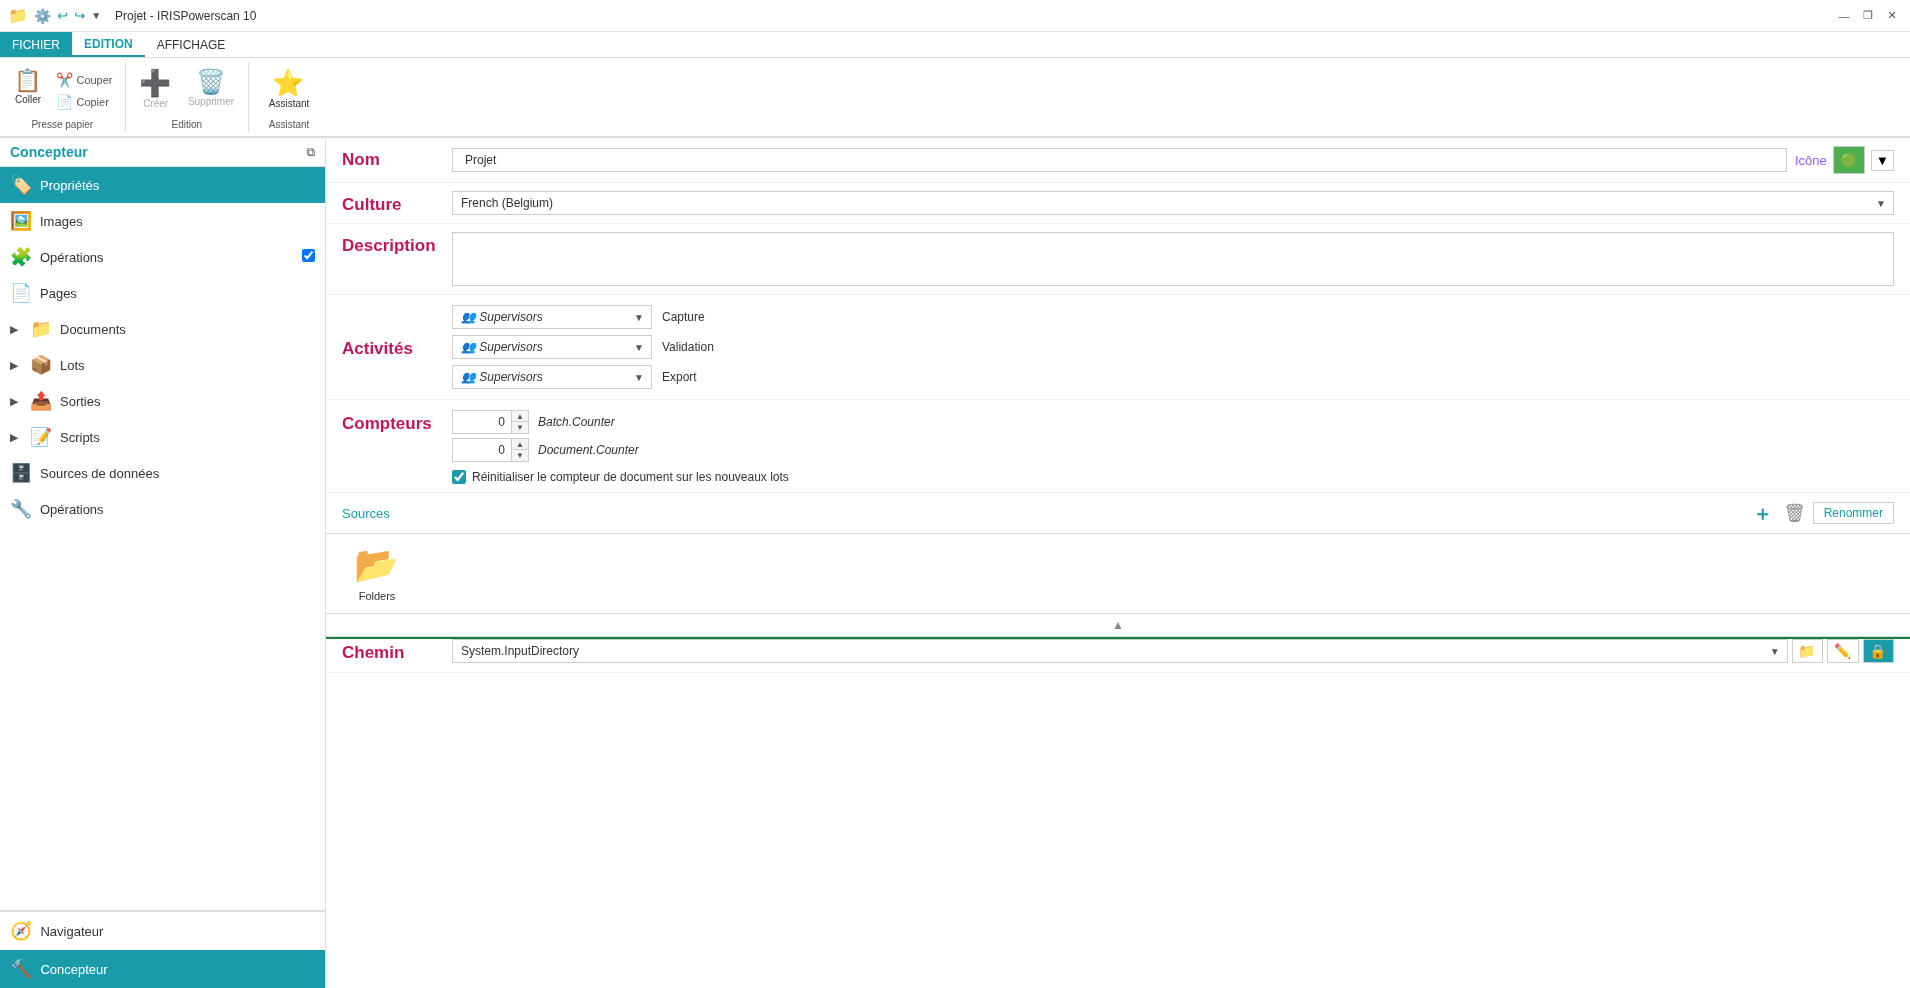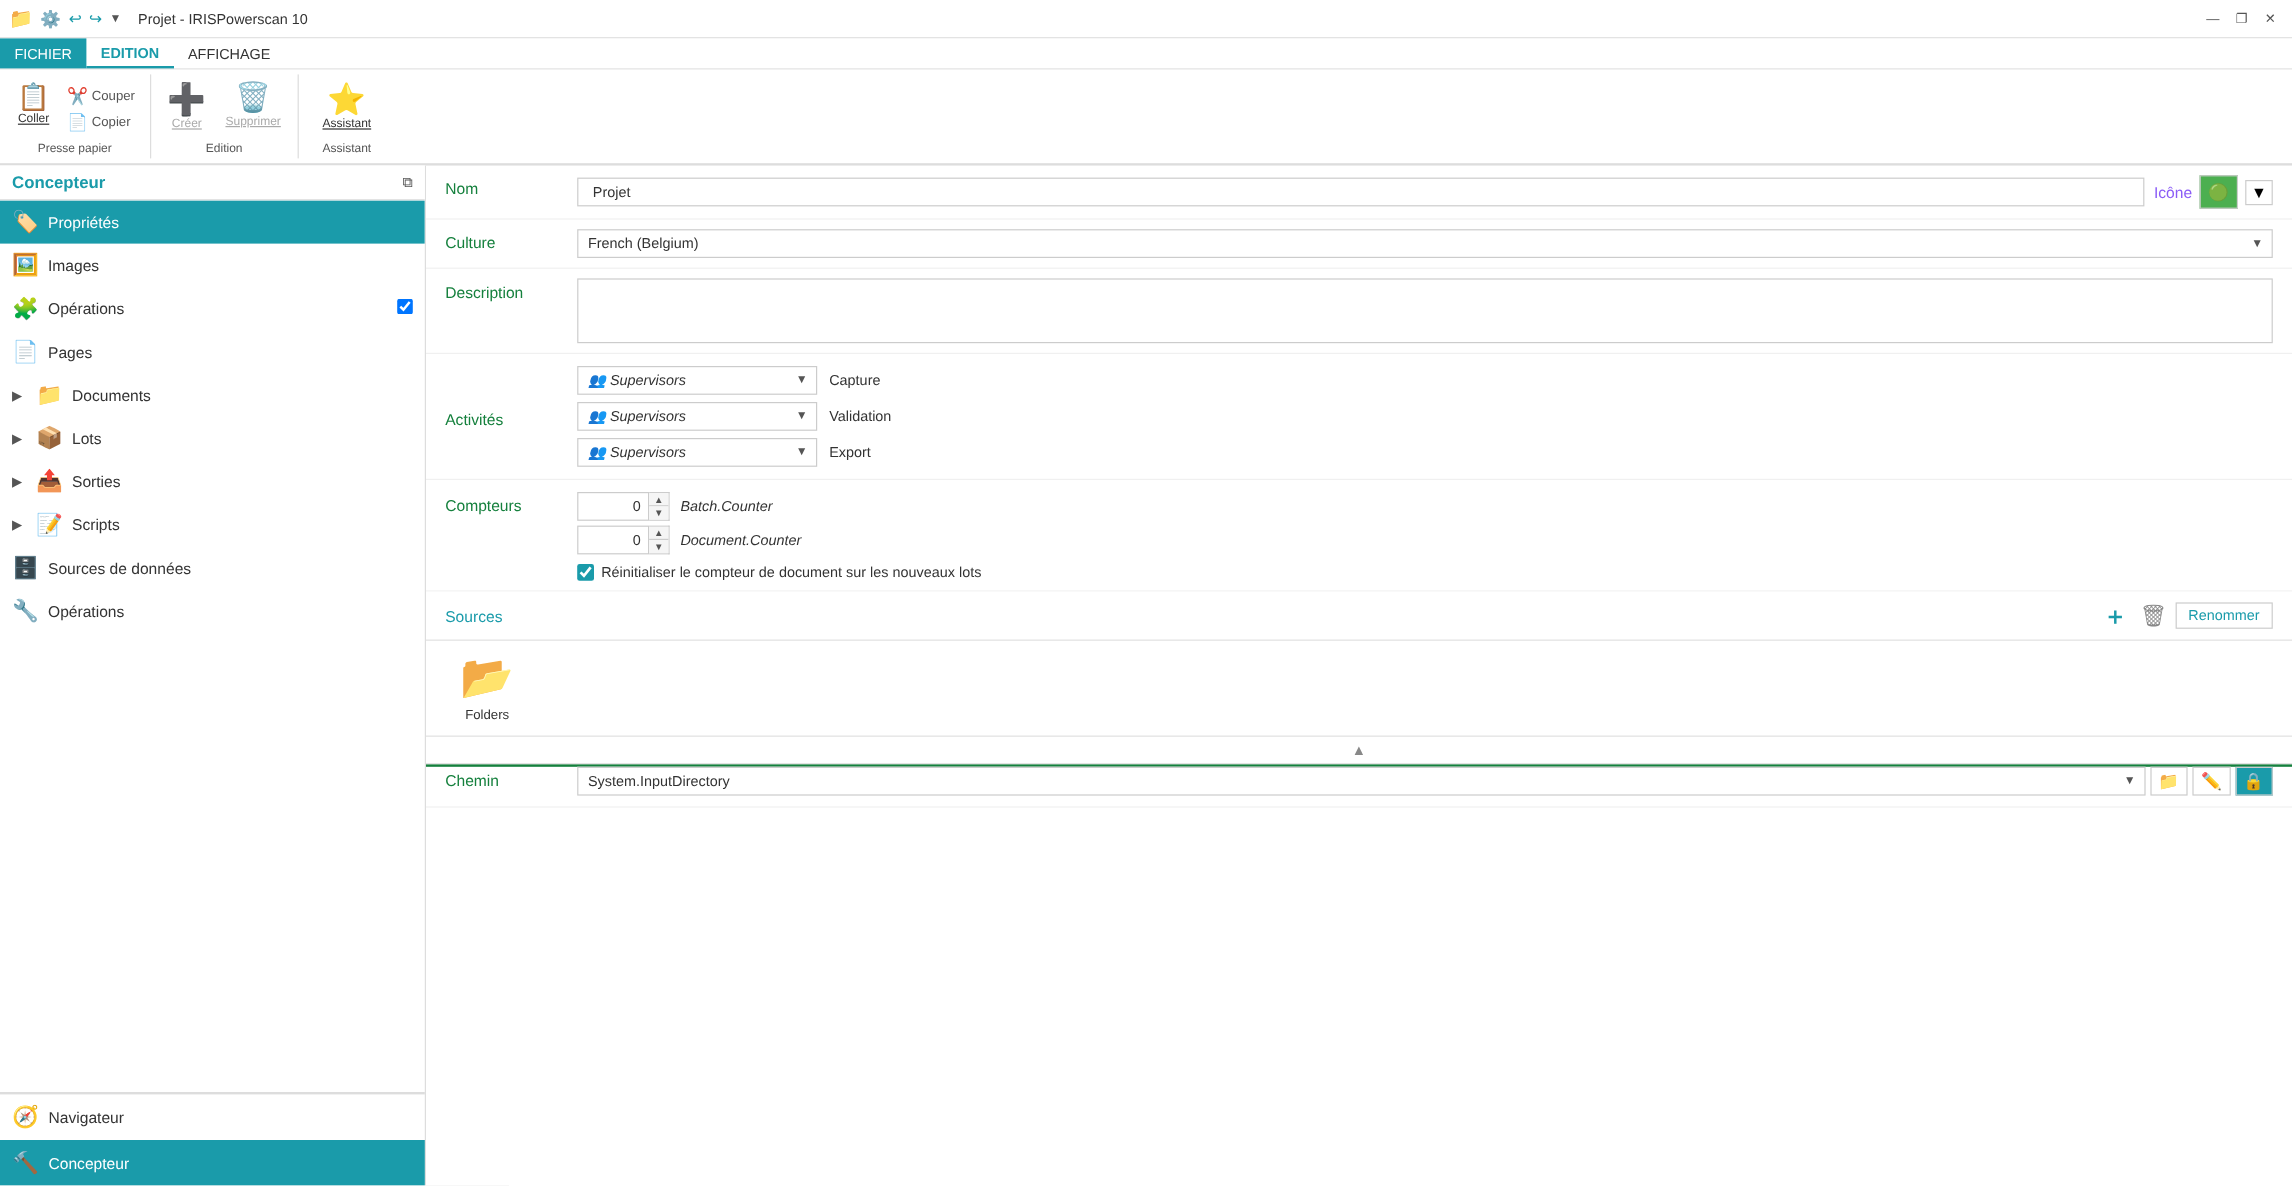--- a/index.html
+++ b/index.html
@@ -36,36 +36,36 @@
       display: flex; flex-direction: column; align-items: center;
       border-right: 1px solid #ddd; padding: 0 8px; min-width: 80px;
     }
     .ribbon-group-content { display: flex; align-items: flex-start; flex: 1; gap: 4px; padding: 4px 0; }
     .ribbon-group-label { font-size: 10px; color: #555; padding: 2px 0; text-align: center; }
     .ribbon-btn {
       display: flex; flex-direction: column; align-items: center; cursor: pointer;
       padding: 4px 6px; border-radius: 3px; min-width: 40px;
     }
     .ribbon-btn .icon { font-size: 22px; color: #1a9baa; line-height: 1; }
-    .ribbon-btn .label { font-size: 10px; color: #333; margin-top: 2px; text-align: center; text-decoration: underline; }
+    .ribbon-btn .label { font-size: 10px; color: #333; margin-top: 2px; text-align: center; }
     .ribbon-btn.disabled .icon { color: #aaa; }
     .ribbon-btn.disabled .label { color: #aaa; }
     .ribbon-btn-small {
       display: flex; align-items: center; gap: 3px; cursor: pointer;
       padding: 2px 4px; border-radius: 2px; font-size: 11px; color: #555;
     }
     .ribbon-btn-small .icon { font-size: 14px; color: #1a9baa; }
     .clipboard-group { display: flex; flex-direction: column; gap: 2px; padding-top: 4px; }
 
     
     .main-layout { display: flex; height: calc(988px - 32px - 26px - 80px); }
 
     
     .sidebar {
-      width: 355px; background: #fff; border-right: 1px solid #ddd;
+      width: 326px; background: #fff; border-right: 1px solid #ddd;
       display: flex; flex-direction: column; flex-shrink: 0;
     }
     .sidebar-header {
       background: #fff; padding: 6px 10px; display: flex; justify-content: space-between;
       align-items: center; border-bottom: 1px solid #ddd;
     }
     .sidebar-title { color: #1a9baa; font-size: 14px; font-weight: 600; }
     .sidebar-collapse-btn { cursor: pointer; color: #555; font-size: 12px; }
 
     .sidebar-nav { flex: 1; overflow-y: auto; }
@@ -83,21 +83,21 @@
     .sidebar-bottom-item {
       display: flex; align-items: center; gap: 8px; padding: 8px 10px;
       cursor: pointer; font-size: 13px; color: #333;
     }
     .sidebar-bottom-item.active { background: #1a9baa; color: #fff; }
     .sidebar-bottom-item .nav-icon { font-size: 18px; }
     .form-row {
       display: flex; align-items: flex-start; padding: 8px 16px; border-bottom: 1px solid #f0f0f0;
       min-height: 36px;
     }
-    .form-label { color: #15803d; font-size: 13px; min-width: 110px; padding-top: 4px; font-weight: 400; }
+    .form-label { color: #be185d; font-size: 17px; min-width: 110px; padding-top: 4px; font-weight: 700; }
     .form-control-area { flex: 1; display: flex; align-items: center; gap: 8px; }
 
     .text-input {
       border: 1px solid #ccc; padding: 4px 8px; font-size: 12px; color: #333;
       outline: none; background: #fff;
     }
     .full-width { width: 100%; padding-left: 12px; }
 
     .select-input {
       border: 1px solid #ccc; padding: 4px 8px; font-size: 12px; color: #333;

